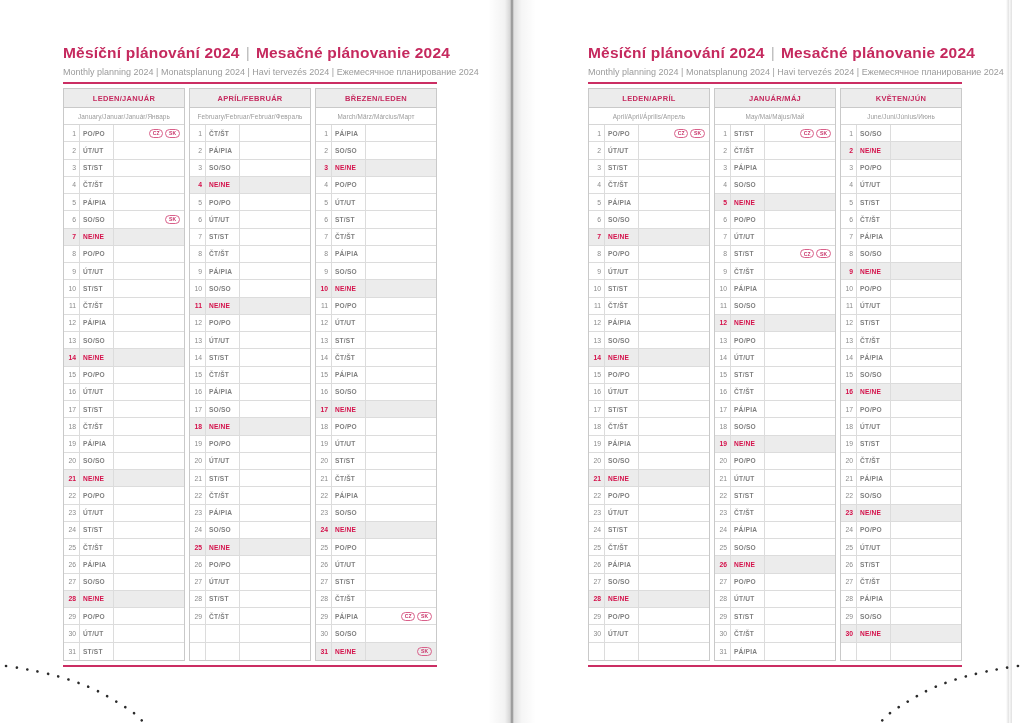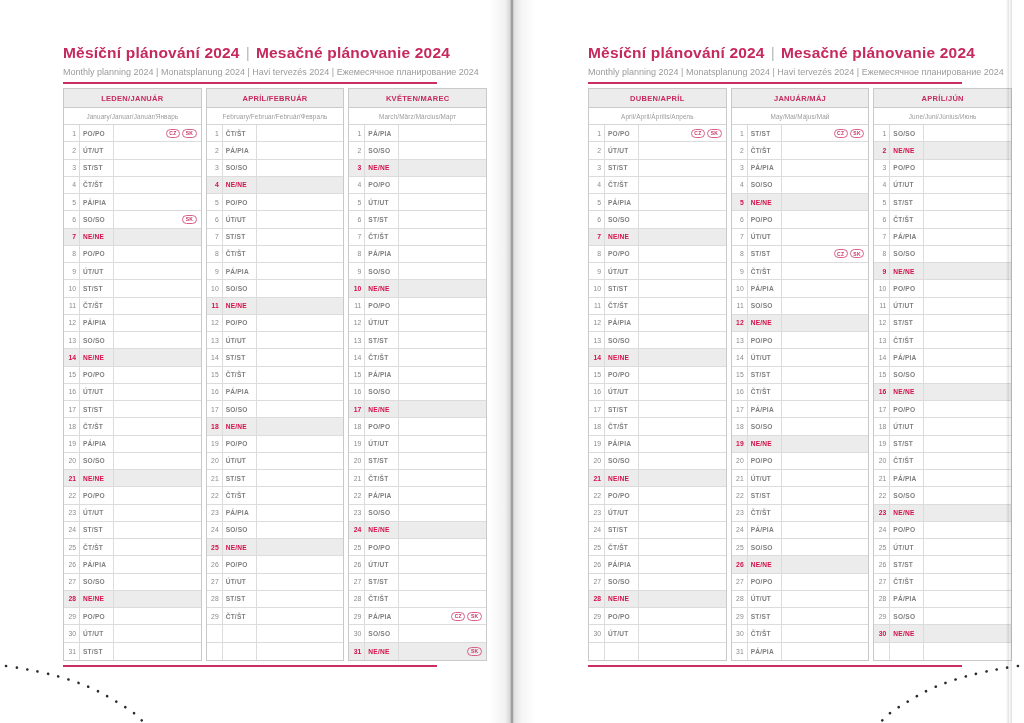--- a/index.html
+++ b/index.html
@@ -17,21 +17,21 @@
   .title { position:absolute; top:44px; left:0; width:100%; text-align:center;
            font-size:15.5px; font-weight:bold; letter-spacing:0.2px; white-space:nowrap; }
   .title .t-main { color:#c5295e; }
   .title .t-sep  { color:#b9b9b9; font-weight:normal; padding:0 6px; }
   .subtitle { position:absolute; top:67px; left:0; width:100%; text-align:right;
               font-size:9px; color:#9b9b9b; white-space:nowrap; }
   .rule-top    { position:absolute; top:82px;  left:0; width:374px; height:2px; background:#cb2e63; }
   .rule-bottom { position:absolute; top:665px; left:0; width:374px; height:2px; background:#cb2e63; }
 
   
-  .months { position:absolute; top:88px; left:0; width:424px; display:flex; gap:4px; }
+  .months { position:absolute; top:88px; left:0; width:374px; display:flex; gap:4px; }
   .month  { flex:1 1 0; border:1px solid #c9c9c9; background:#fff; }
   .month-header { height:19px; line-height:19px; text-align:center; background:#ececec;
                   border-bottom:1px solid #c9c9c9; color:#c5295e; font-weight:bold;
                   font-size:7.5px; letter-spacing:0.3px; }
   .month-sub { height:17px; line-height:17px; text-align:center; color:#9b9b9b;
                font-size:6.4px; border-bottom:1px solid #d6d6d6; letter-spacing:0.1px; }
   .rows { display:flex; flex-direction:column; }
   .row  { display:flex; height:17.25px; border-bottom:1px solid #dcdcdc; }
   .row:last-child { border-bottom:none; }
   .c { border-right:1px solid #dcdcdc; display:flex; align-items:center; }
@@ -394,21 +394,21 @@
                 <div class="c note"></div>
               </div>
               <div class="row">
                 <div class="c num"></div>
                 <div class="c day"></div>
                 <div class="c note"></div>
               </div>
             </div>
         </div>
         <div class="month">
-          <div class="month-header">KVĚTEN/MAREC</div>
+          <div class="month-header">BŘEZEN/LEDEN</div>
           <div class="month-sub">March/März/Március/Март</div>
           <div class="rows">
               <div class="row">
                 <div class="c num">1</div>
                 <div class="c day">PÁ/PIA</div>
                 <div class="c note"></div>
               </div>
               <div class="row">
                 <div class="c num">2</div>
                 <div class="c day">SO/SO</div>
@@ -573,21 +573,21 @@
 
   <div class="page page-right">
     <div class="page-inner">
       <div class="title">
         <span class="t-main">Měsíční plánování 2024</span><span class="t-sep">|</span><span class="t-main">Mesačné plánovanie 2024</span>
       </div>
       <div class="subtitle">Monthly planning 2024 | Monatsplanung 2024 | Havi tervezés 2024 | Ежемесячное планирование 2024</div>
       <div class="rule-top"></div>
       <div class="months">
         <div class="month">
-          <div class="month-header">DUBEN/APRÍL</div>
+          <div class="month-header">LEDEN/APRÍL</div>
           <div class="month-sub">April/April/Április/Апрель</div>
           <div class="rows">
               <div class="row">
                 <div class="c num">1</div>
                 <div class="c day">PO/PO</div>
                 <div class="c note">
                   <span class="badge">CZ</span>
                   <span class="badge">SK</span>
                 </div>
               </div>
@@ -904,21 +904,21 @@
                 <div class="c note"></div>
               </div>
               <div class="row">
                 <div class="c num">31</div>
                 <div class="c day">PÁ/PIA</div>
                 <div class="c note"></div>
               </div>
             </div>
         </div>
         <div class="month">
-          <div class="month-header">APRÍL/JÚN</div>
+          <div class="month-header">KVĚTEN/JÚN</div>
           <div class="month-sub">June/Juni/Június/Июнь</div>
           <div class="rows">
               <div class="row">
                 <div class="c num">1</div>
                 <div class="c day">SO/SO</div>
                 <div class="c note"></div>
               </div>
               <div class="row sun">
                 <div class="c num">2</div>
                 <div class="c day">NE/NE</div>

